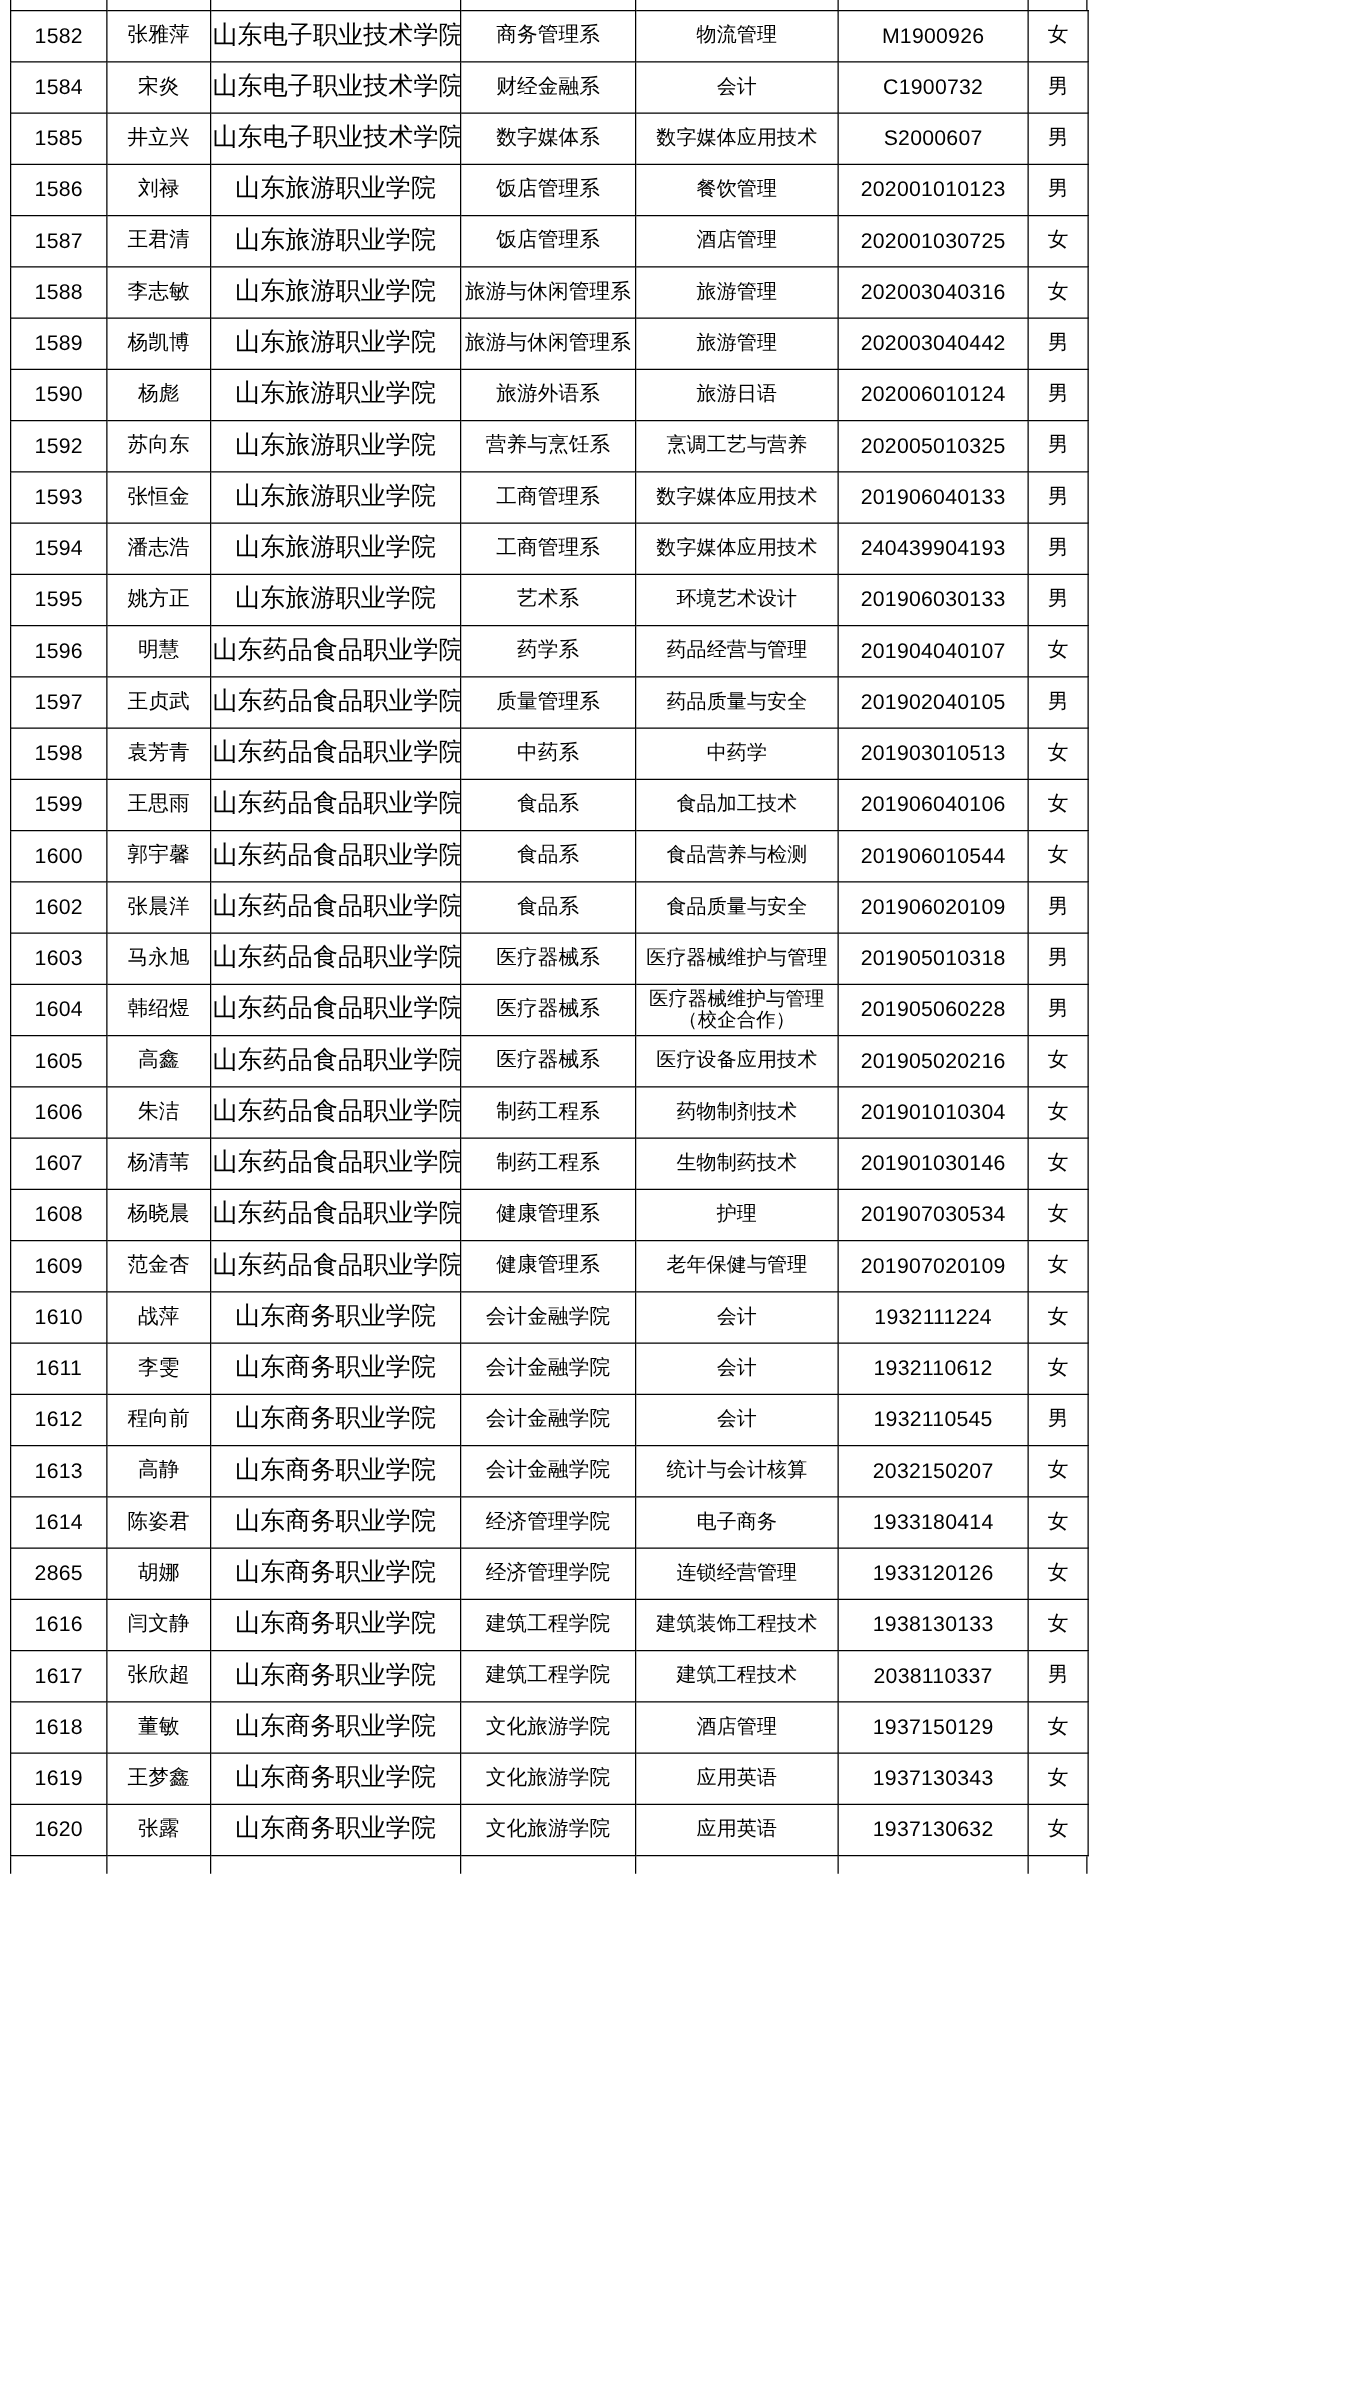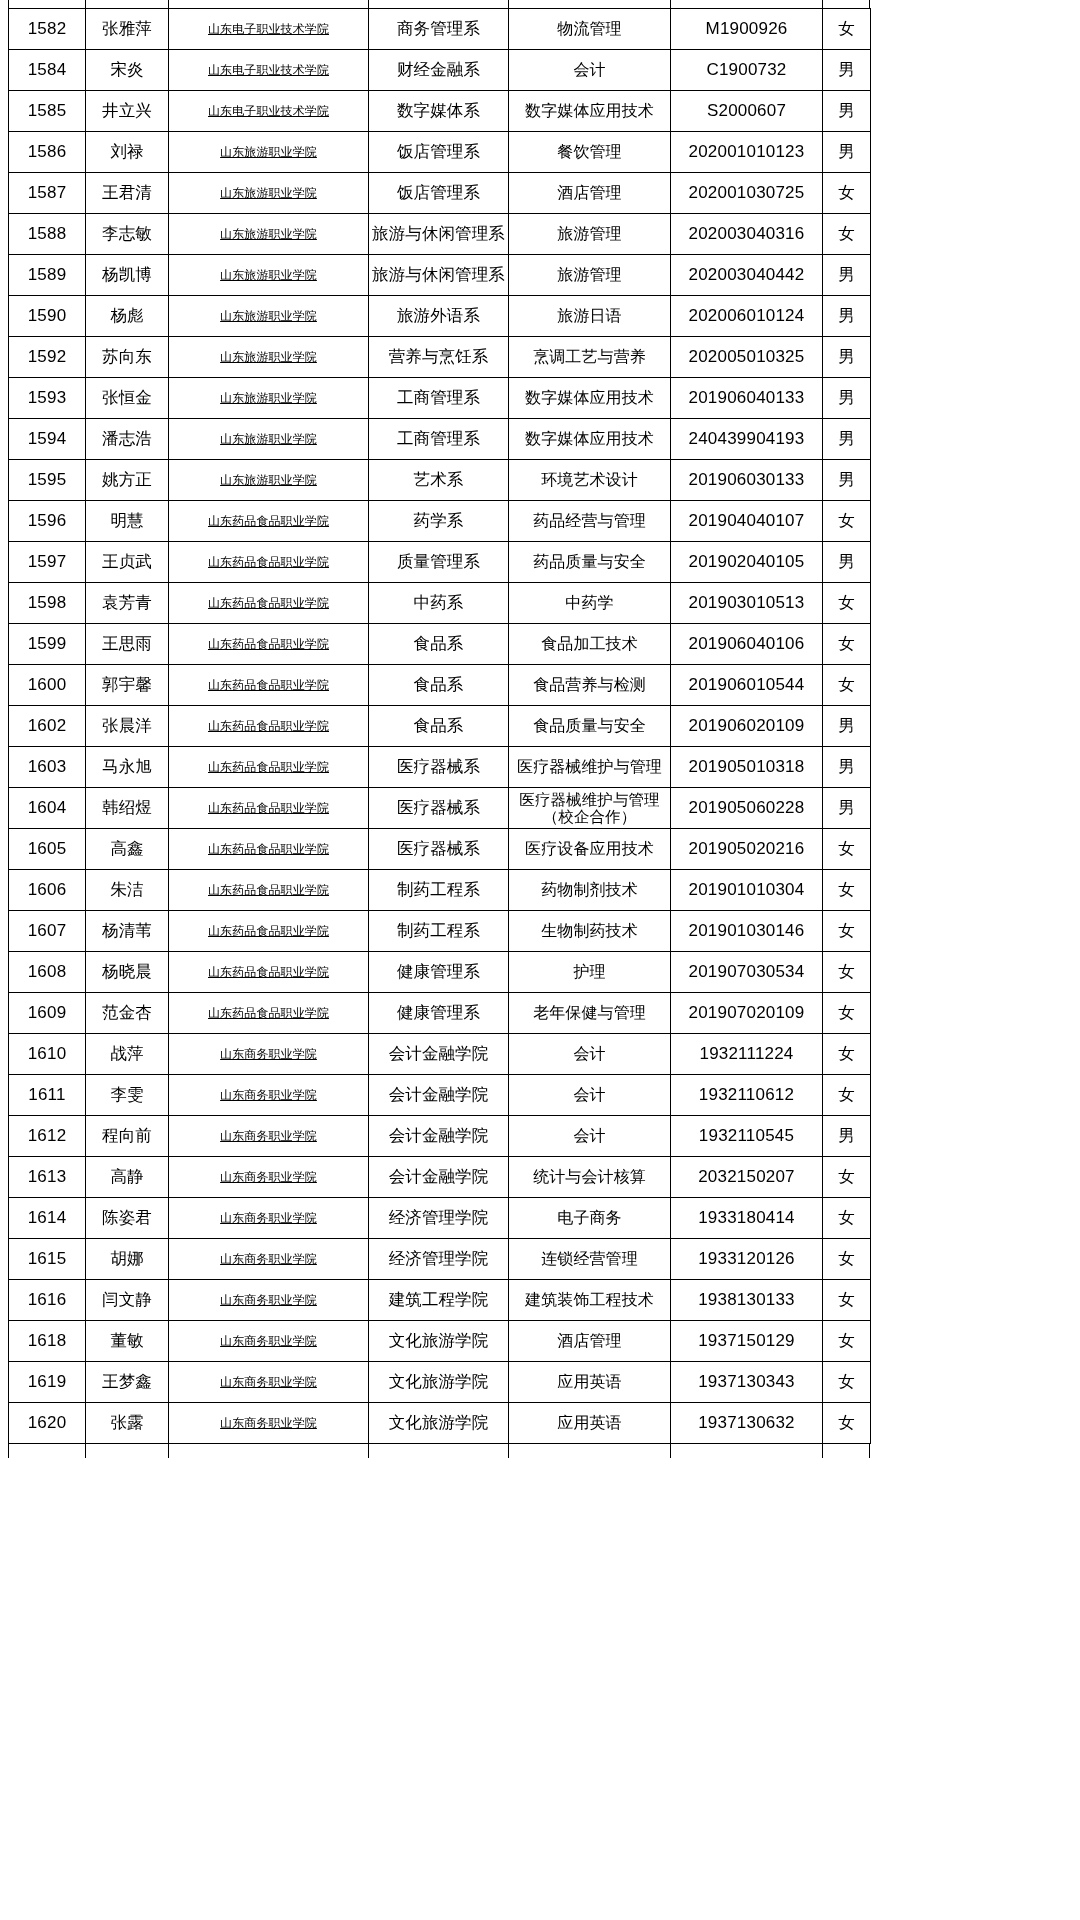--- a/index.html
+++ b/index.html
@@ -47,22 +47,21 @@
     overflow: hidden;
     background: #ffffff;
     letter-spacing: 0.1px;
   }
   table.roster td.cell-seq,
   table.roster td.cell-sid {
     font-size: 17px;
     letter-spacing: 0.2px;
   }
   table.roster td.cell-school {
-    font-size: 12px;
-    text-decoration: underline;
+    font-size: 20px;
   }
   table.roster td.cell-major {
     font-size: 16px;
   }
   table.roster td.wrap {
     white-space: normal;
     line-height: 1.12;
     font-size: 15.5px;
   }
   
@@ -385,36 +384,45 @@
         <tr>
           <td class="cell-seq">1614</td>
           <td class="cell-name">陈姿君</td>
           <td class="cell-school">山东商务职业学院</td>
           <td class="cell-dept">经济管理学院</td>
           <td class="cell-major">电子商务</td>
           <td class="cell-sid">1933180414</td>
           <td class="cell-gender">女</td>
         </tr>
         <tr>
-          <td class="cell-seq">1615</td>
+          <td class="cell-seq">2865</td>
           <td class="cell-name">胡娜</td>
           <td class="cell-school">山东商务职业学院</td>
           <td class="cell-dept">经济管理学院</td>
           <td class="cell-major">连锁经营管理</td>
           <td class="cell-sid">1933120126</td>
           <td class="cell-gender">女</td>
         </tr>
         <tr>
           <td class="cell-seq">1616</td>
           <td class="cell-name">闫文静</td>
           <td class="cell-school">山东商务职业学院</td>
           <td class="cell-dept">建筑工程学院</td>
           <td class="cell-major">建筑装饰工程技术</td>
           <td class="cell-sid">1938130133</td>
           <td class="cell-gender">女</td>
+        </tr>
+        <tr>
+          <td class="cell-seq">1617</td>
+          <td class="cell-name">张欣超</td>
+          <td class="cell-school">山东商务职业学院</td>
+          <td class="cell-dept">建筑工程学院</td>
+          <td class="cell-major">建筑工程技术</td>
+          <td class="cell-sid">2038110337</td>
+          <td class="cell-gender">男</td>
         </tr>
         <tr>
           <td class="cell-seq">1618</td>
           <td class="cell-name">董敏</td>
           <td class="cell-school">山东商务职业学院</td>
           <td class="cell-dept">文化旅游学院</td>
           <td class="cell-major">酒店管理</td>
           <td class="cell-sid">1937150129</td>
           <td class="cell-gender">女</td>
         </tr>

